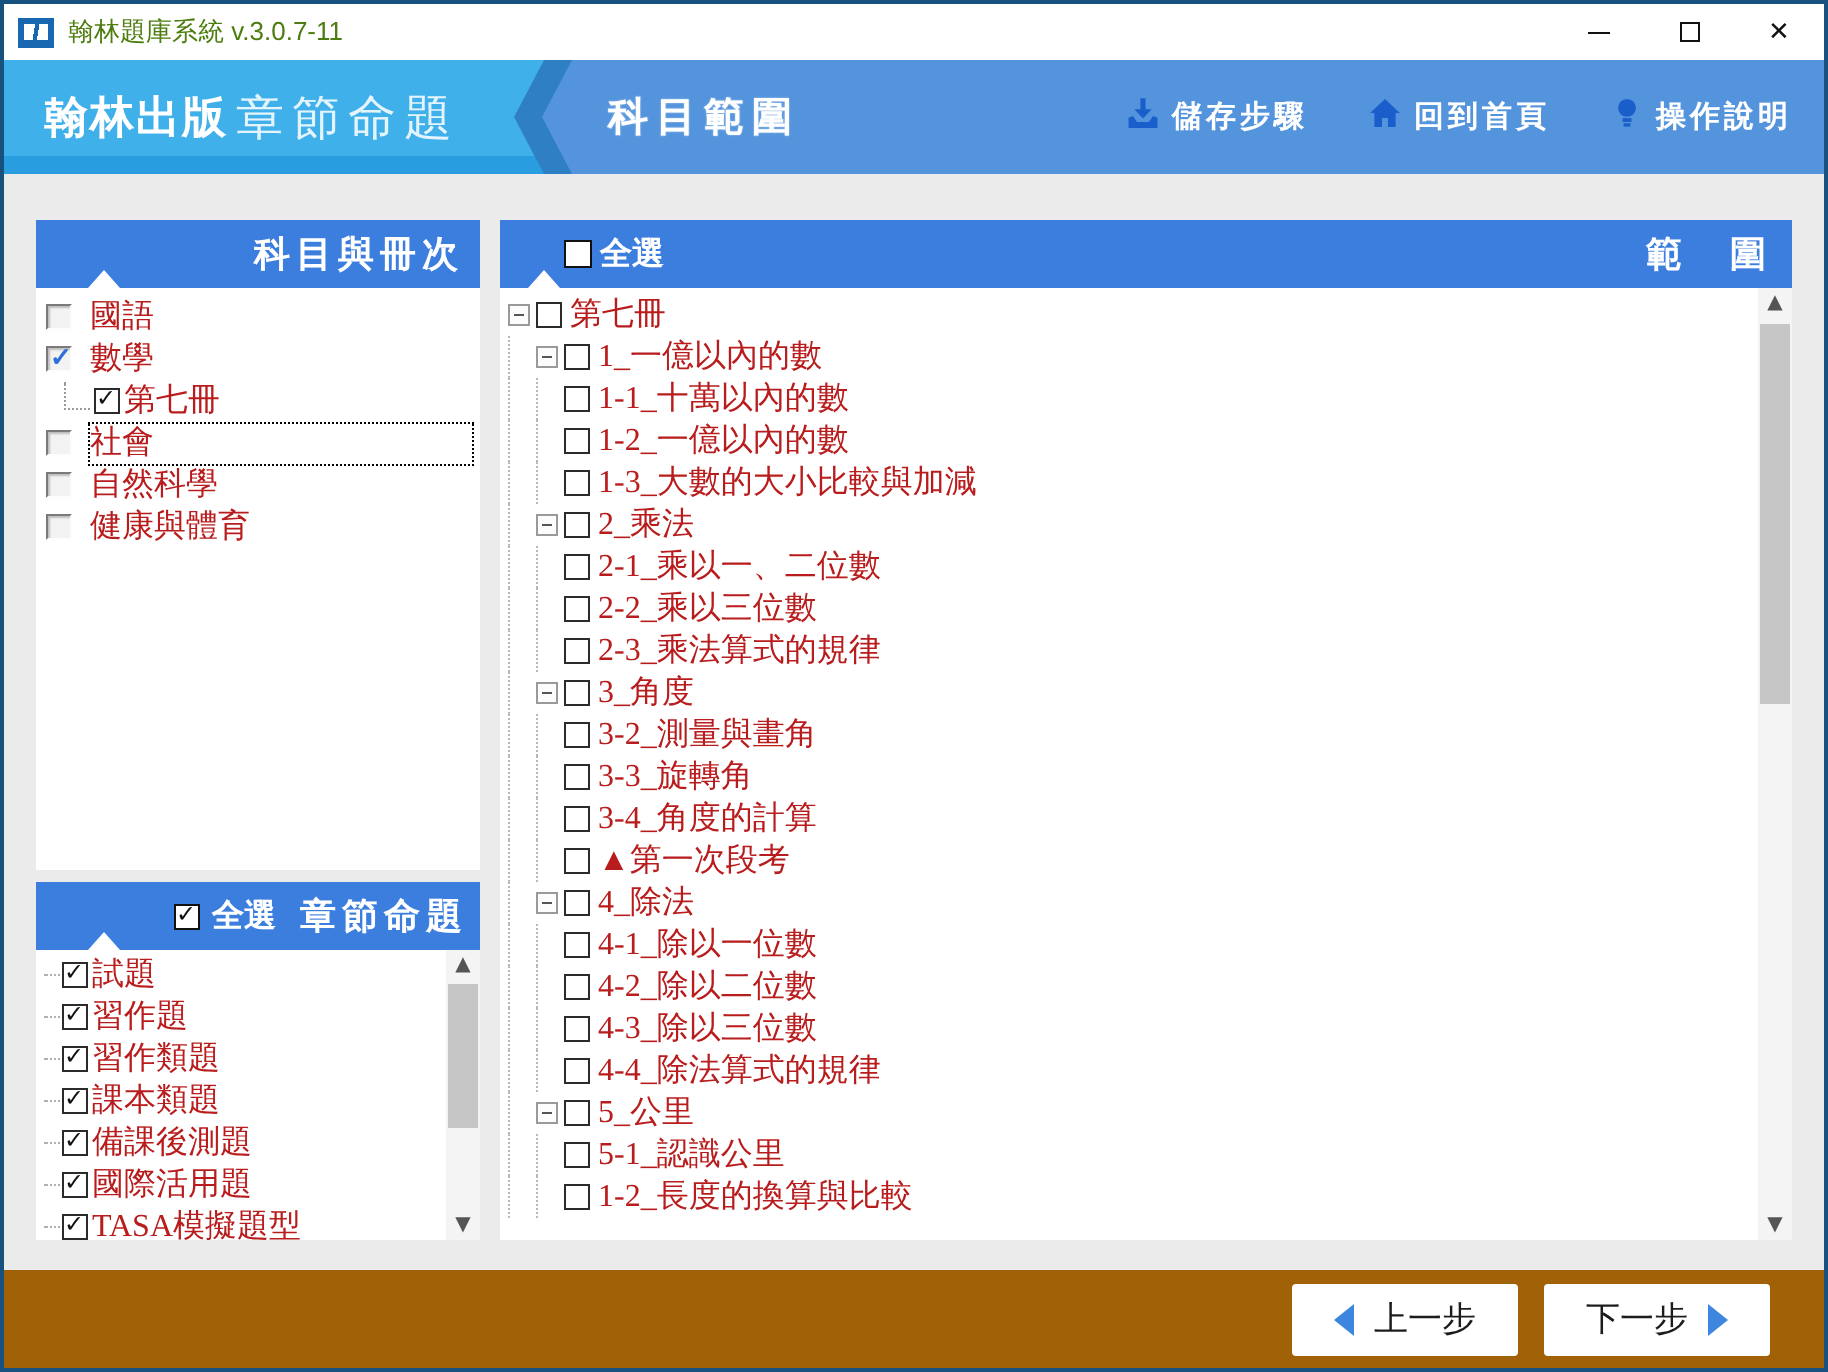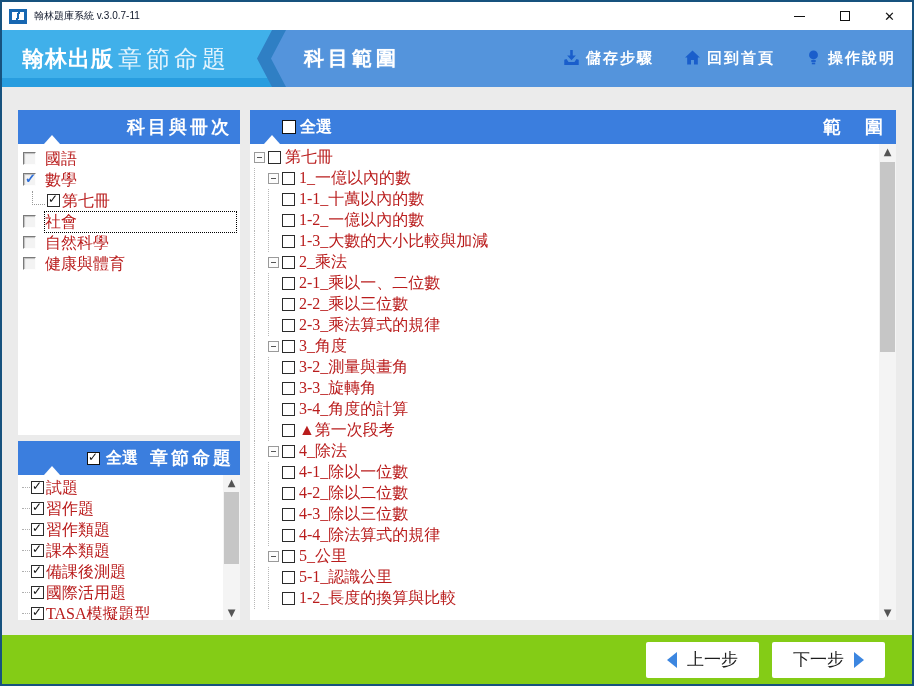--- a/index.html
+++ b/index.html
@@ -7,21 +7,21 @@
   body { font-family:"Liberation Sans","DejaVu Sans",sans-serif; }
 
   .window { width:914px; height:686px; border:2px solid #17527e; background:#ebebeb;
             display:flex; flex-direction:column; overflow:hidden; }
 
   
   .titlebar { height:28px; background:#ffffff; display:flex; align-items:center; padding-left:7px; flex:0 0 auto; }
   .app-icon { width:18px; height:15px; background:#1767b1; margin-right:7px; position:relative; }
   .app-icon::after { content:''; position:absolute; left:3px; top:3px; width:12px; height:8px;
                      background:linear-gradient(100deg,#fff 0 42%,#1767b1 42% 58%,#fff 58% 100%); }
-  .title-text { font-size:10px; color:#0f172a; }
+  .title-text { font-size:13px; color:#4d7c0f; }
   .win-controls { margin-left:auto; display:flex; height:100%; }
   .win-btn { width:45px; height:100%; display:flex; align-items:center; justify-content:center;
              font-size:13px; color:#111; cursor:default; }
   .max-glyph { width:10px; height:10px; border:1px solid #111; display:inline-block; }
   .min-glyph { width:11px; height:1px; background:#111; display:inline-block; }
 
   
   .header { height:57px; background:#5494dc; position:relative; display:flex; align-items:center; flex:0 0 auto; }
   .tab-accent { position:absolute; left:0; top:0; width:284px; height:100%; background:#2f7fc4;
                 clip-path:polygon(0 0,100% 0,calc(100% - 15px) 50%,100% 100%,0 100%); }
@@ -92,21 +92,21 @@
   .tlabel { margin-left:2px; }
 
   
   .vscroll { position:absolute; top:0; right:0; width:17px; height:100%; background:#f4f4f4; }
   .vscroll .arr { position:absolute; left:0; width:100%; height:15px; color:#555; font-size:10px;
                   display:flex; align-items:center; justify-content:center; font-family:"DejaVu Sans",sans-serif; }
   .vscroll .arr.up { top:0; } .vscroll .arr.down { bottom:0; }
   .vscroll .thumb { position:absolute; left:1px; width:15px; background:#c6c6c6; }
 
   
-  .footer { height:49px; background:#84cc16; flex:0 0 auto; display:flex; align-items:center;
+  .footer { height:49px; background:#a16207; flex:0 0 auto; display:flex; align-items:center;
             justify-content:flex-end; gap:13px; padding-right:27px; margin-top:15px; }
   .navbtn { width:113px; height:36px; background:#fff; border:none; border-radius:2px;
             display:flex; align-items:center; justify-content:center; gap:10px;
             font-size:17px; color:#1c1c1c; font-family:inherit; cursor:pointer; }
   .tri { width:0; height:0; display:inline-block; }
   .tri.left  { border-top:8px solid transparent; border-bottom:8px solid transparent; border-right:10px solid #3c86e0; }
   .tri.right { border-top:8px solid transparent; border-bottom:8px solid transparent; border-left:10px solid #3c86e0; }
 </style>
 </head>
 <body>

